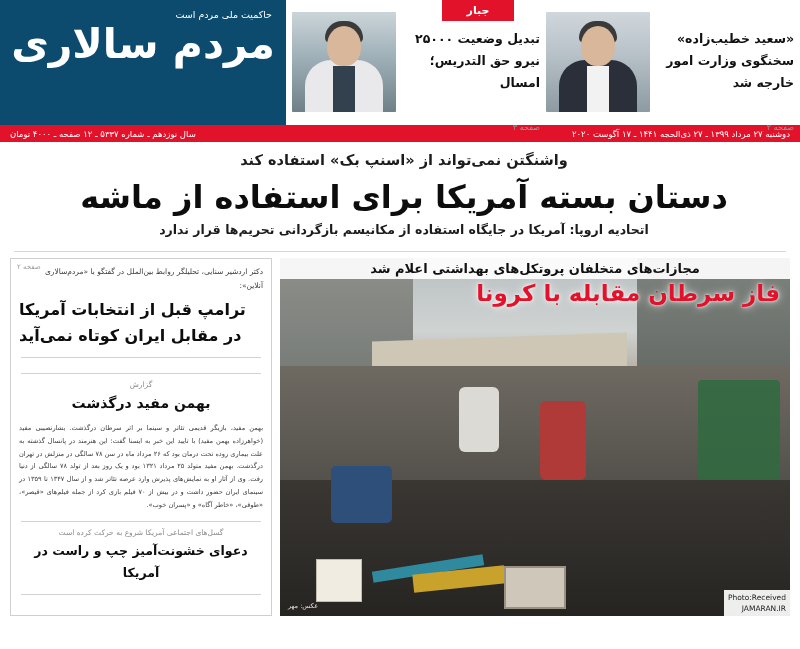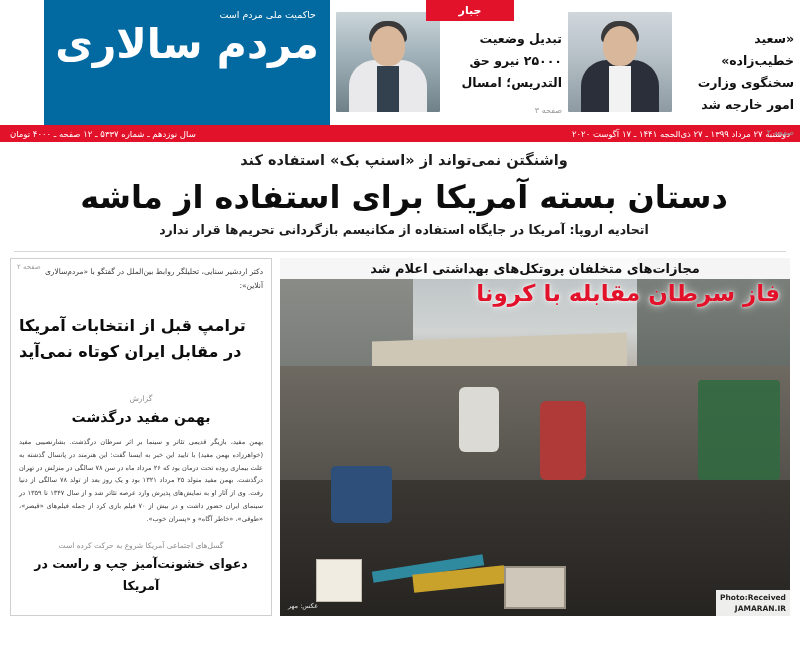--- a/index.html
+++ b/index.html
@@ -21,25 +21,24 @@
     position: relative;
     display: flex;
     flex-direction: row;
     height: 125px;
     width: 800px;
     background: #ffffff;
   }
   .masthead-logo {
     width: 286px;
     height: 125px;
-    background: #0369a1;
+    background: #0c4a6e;
     color: #ffffff;
     position: relative;
     flex: 0 0 286px;
-    margin-left: 44px;
   }
   .logo-kicker {
     position: absolute;
     top: 9px;
     right: 14px;
     font-size: 9.5px;
     letter-spacing: .5px;
     color: #ffffff;
     white-space: nowrap;
   }
@@ -77,21 +76,21 @@
   }
   .mh-title {
     font-size: 12.5px;
     font-weight: bold;
     color: #111;
     line-height: 1.75;
   }
   .mh-page {
     font-size: 8px;
     color: #9a9a9a;
-    margin-top: 12px;
+    margin-top: 29px;
   }
   .mh-photo {
     width: 104px;
     height: 100px;
     flex: 0 0 104px;
     border-radius: 1px;
     position: relative;
     overflow: hidden;
   }
   
@@ -117,21 +116,21 @@
     position: absolute; left: 50%; transform: translateX(-50%);
     bottom: 0; width: 22px; height: 46px;
     background: #f2f2f2;
   }
   .pz-shirt.dark { background: #33404e; }
 
   .mh-badge {
     position: absolute;
     top: 0;
     right: 286px;
-    width: 88px;
+    width: 72px;
     height: 21px;
     background: #e3122b;
     color: #fff;
     font-size: 11px;
     font-weight: bold;
     display: flex;
     align-items: center;
     justify-content: center;
     letter-spacing: 1px;
   }
@@ -204,21 +203,21 @@
     top: 4px;
     left: 6px;
     font-size: 7px;
     color: #9a9a9a;
   }
   .byline {
     font-size: 7.5px;
     color: #3b3b3b;
     text-align: right;
     line-height: 1.85;
-    margin-bottom: 20px;
+    margin-bottom: 4px;
     padding-left: 18px;
   }
   .art-head {
     font-size: 16px;
     font-weight: bold;
     color: #0d0d0d;
     text-align: left;
     line-height: 1.6;
   }
   .art-sep {
@@ -397,21 +396,21 @@
         <div class="ph-table"></div>
         <div class="ph-stall"></div>
         <div class="ph-blue"></div>
         <div class="ph-cyan"></div>
         <div class="ph-yellow"></div>
         <div class="ph-box"></div>
         <div class="ph-sign"></div>
 
         <div class="photo-caption">مجازات‌های متخلفان پروتکل‌های بهداشتی اعلام شد</div>
         <div class="photo-overlay-title">فاز سرطان مقابله با کرونا</div>
-        <div class="photo-credit" style="white-space:pre-line;font-weight:bold;">Photo:Received
+        <div class="photo-credit" style="white-space:pre-line;">Photo:Received
 JAMARAN.IR</div>
         <div class="photo-credit2">عکس: مهر</div>
       </div>
     </div>
 
     <div class="col-left">
       <div class="side-page">صفحه ۲</div>
 
       <div>
         <div class="byline">دکتر اردشیر سنایی، تحلیلگر روابط بین‌الملل در گفتگو با «مردم‌سالاری آنلاین»:</div>

